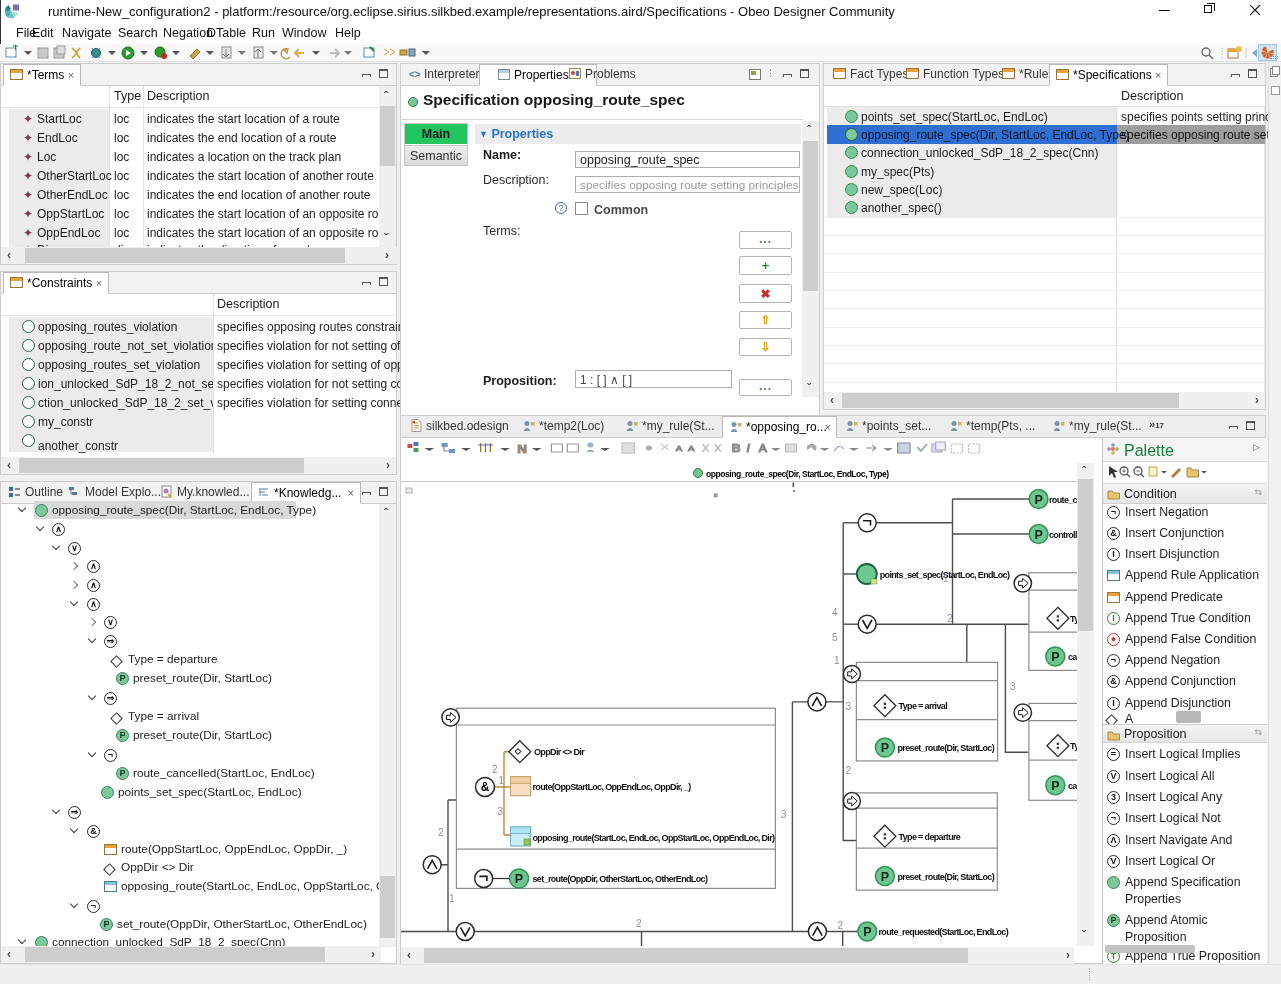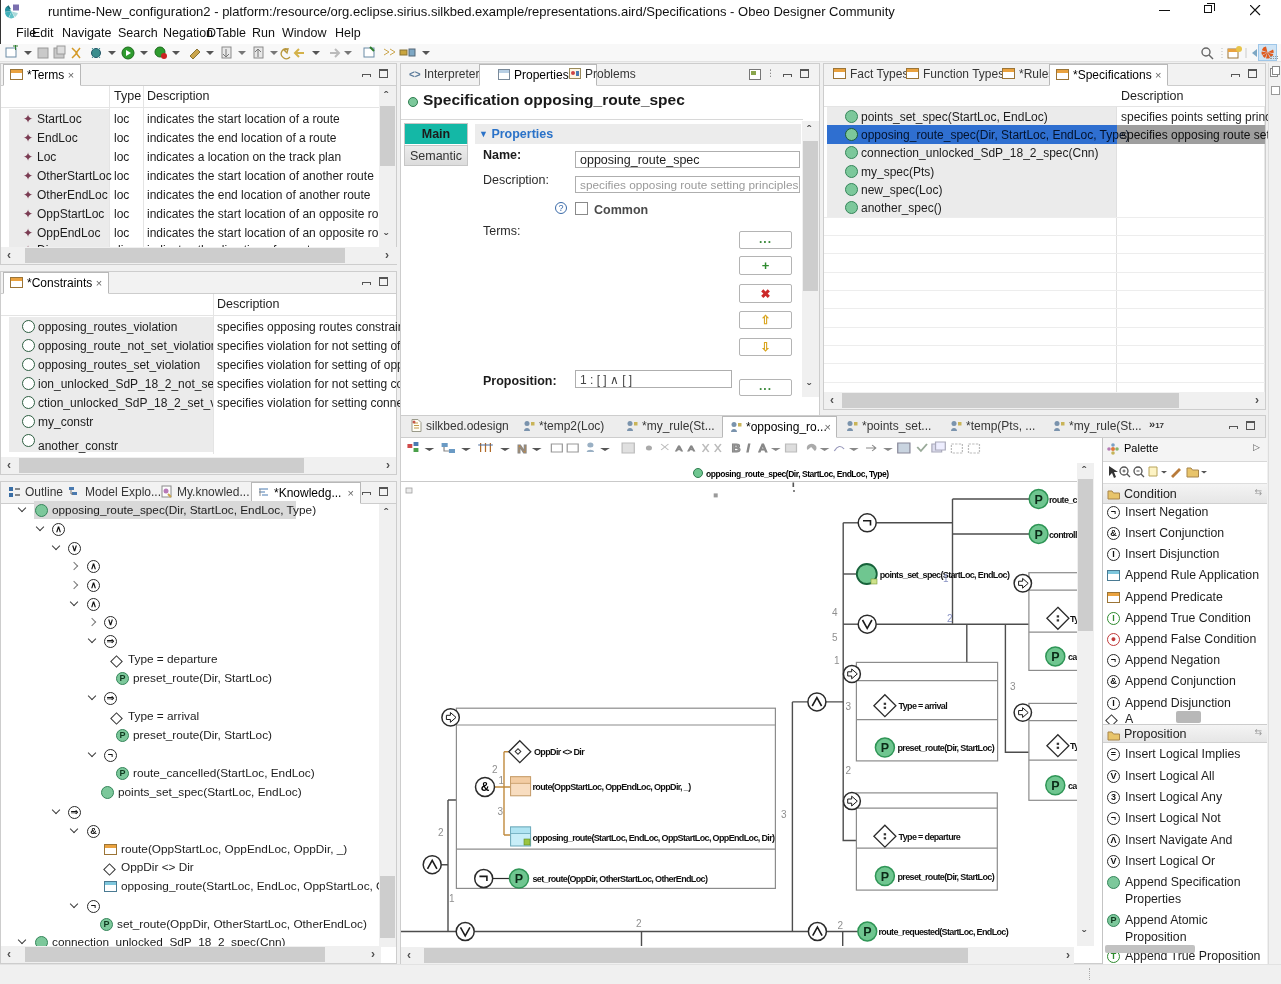--- a/index.html
+++ b/index.html
@@ -324,21 +324,21 @@
       <span class="abs" style="left:1px;top:1px;width:5px;height:4px;background:#8aa54c"></span>
     </div>
  <div class="abs" style="right:44px;top:4px;color:#666;font-size:9px;letter-spacing:0">⋮</div>
  <div class="minmax" style="right:6px">
       <span class="mm1"></span>
       <span class="mm2"></span>
     </div>
  <div class="abs" style="left:7px;top:33px;width:10px;height:10px;border-radius:50%;background:#7cc89b;border:1px solid #2e7d4f"></div>
  <div class="abs" style="left:22px;top:27px;font-size:15.5px;font-weight:bold;color:#1a1a1a">Specification opposing_route_spec</div>
  <div class="abs" style="left:0;top:55px;width:402px;height:1px;background:#d8d8d8"></div>
- <div class="abs" style="left:3px;top:59px;width:64px;height:22px;background:#14b8a6;border:1px solid #c6c6c6;border-bottom:1px solid #fff;font-weight:bold;text-align:center;line-height:21px;font-size:12.5px">Main</div>
+ <div class="abs" style="left:3px;top:59px;width:64px;height:22px;background:#22c55e;border:1px solid #c6c6c6;border-bottom:1px solid #fff;font-weight:bold;text-align:center;line-height:21px;font-size:12.5px">Main</div>
  <div class="abs" style="left:3px;top:81px;width:64px;height:21px;background:linear-gradient(#ececec,#dcdcdc);border:1px solid #c6c6c6;text-align:center;line-height:20px;font-size:12.5px;color:#333">Semantic</div>
  <div class="abs" style="left:74px;top:60px;width:326px;height:20px;background:#ececec"></div>
  <div class="abs" style="left:78px;top:63px;color:#2a72c8;font-weight:bold;font-size:12.5px"><span style="font-size:9px;vertical-align:1px">▼</span> Properties</div>
  <div class="abs" style="left:82px;top:84px;font-weight:bold;font-size:12.5px">Name:</div>
  <div class="abs" style="left:174px;top:87px;width:225px;height:17px;border:1px solid #aeaeae;padding:1px 4px;font-size:12.5px">opposing_route_spec</div>
  <div class="abs" style="left:82px;top:109px;font-size:12.5px;color:#2b2b2b">Description:</div>
  <div class="abs" style="left:174px;top:112px;width:225px;height:17px;border:1px solid #aeaeae;padding:1px 4px;font-size:11.8px;color:#9a9a9a;white-space:nowrap;overflow:hidden">specifies opposing route setting principles</div>
  <div class="abs" style="left:154px;top:138px;width:12px;height:12px;border:1.2px solid #3a6aa8;border-radius:50%;color:#3a6aa8;font-size:9px;text-align:center;line-height:10px">?</div>
  <div class="abs" style="left:174px;top:138px;width:13px;height:13px;border:1px solid #8a8a8a;background:#fff"></div>
  <div class="abs" style="left:193px;top:139px;font-weight:bold;color:#4a4a4a;font-size:12.5px">Common</div>
@@ -680,21 +680,21 @@
     </div>
  <div class="abs" style="left:701px;top:22px;width:165px;height:526px;background:#fff;border-left:1px solid #c4c4c4">
   <div class="abs" style="left:0;top:0;width:164px;height:24px;background:#f4f4f4;border-bottom:1px solid #d8d8d8">
    <svg class="abs" style="left:4px;top:5px" width="13" height="13">
           <circle cx="6" cy="6" r="2" fill="#e07a3a"></circle>
           <circle cx="6" cy="2" r="1.8" fill="#7aa0c4"></circle>
           <circle cx="10" cy="6" r="1.8" fill="#8ab46a"></circle>
           <circle cx="6" cy="10" r="1.8" fill="#c4b45a"></circle>
           <circle cx="2" cy="6" r="1.8" fill="#b47ab4"></circle>
         </svg>
-   <span class="abs" style="left:21px;top:4px;font-size:11px;color:#000000">Palette</span>
+   <span class="abs" style="left:21px;top:4px;font-size:16px;color:#15803d">Palette</span>
    <span class="abs" style="right:7px;top:4px;color:#555;font-size:9px">▷</span>
   </div>
   <svg class="abs" style="left:2px;top:26px" width="120" height="18" viewBox="0 0 120 18">
    <path d="M4 2 l0 10 3 -3 2 5 2 -1 -2 -5 4 0 z" fill="#333"></path>
    <circle cx="19" cy="7" r="4" fill="none" stroke="#555" stroke-width="1.3"></circle>
         <path d="M22 10 l3 3" stroke="#555" stroke-width="1.3"></path>
         <path d="M17.5 7 h3 M19 5.5 v3" stroke="#555"></path>
    <circle cx="33" cy="7" r="4" fill="none" stroke="#555" stroke-width="1.3"></circle>
         <path d="M36 10 l3 3" stroke="#555" stroke-width="1.3"></path>
         <path d="M31.5 7 h3" stroke="#555"></path>

